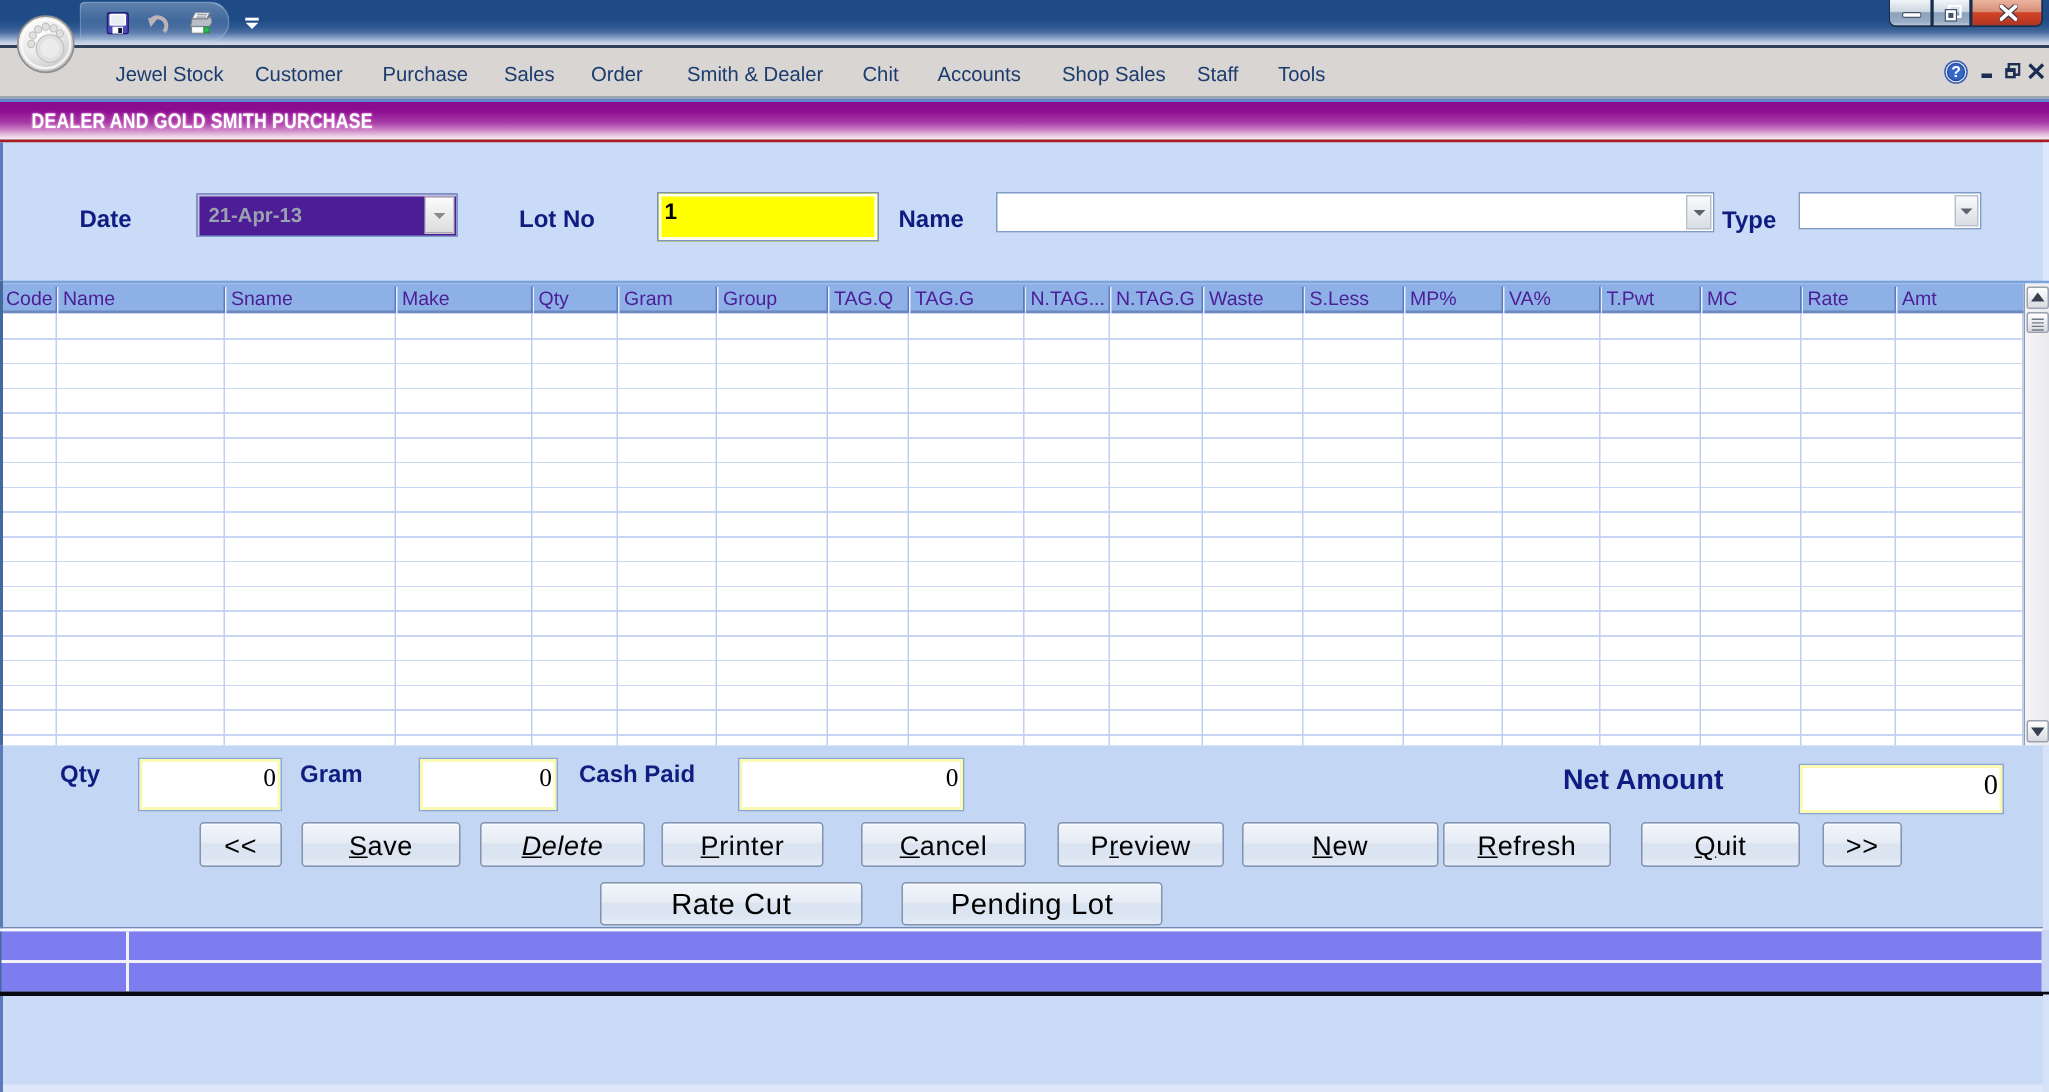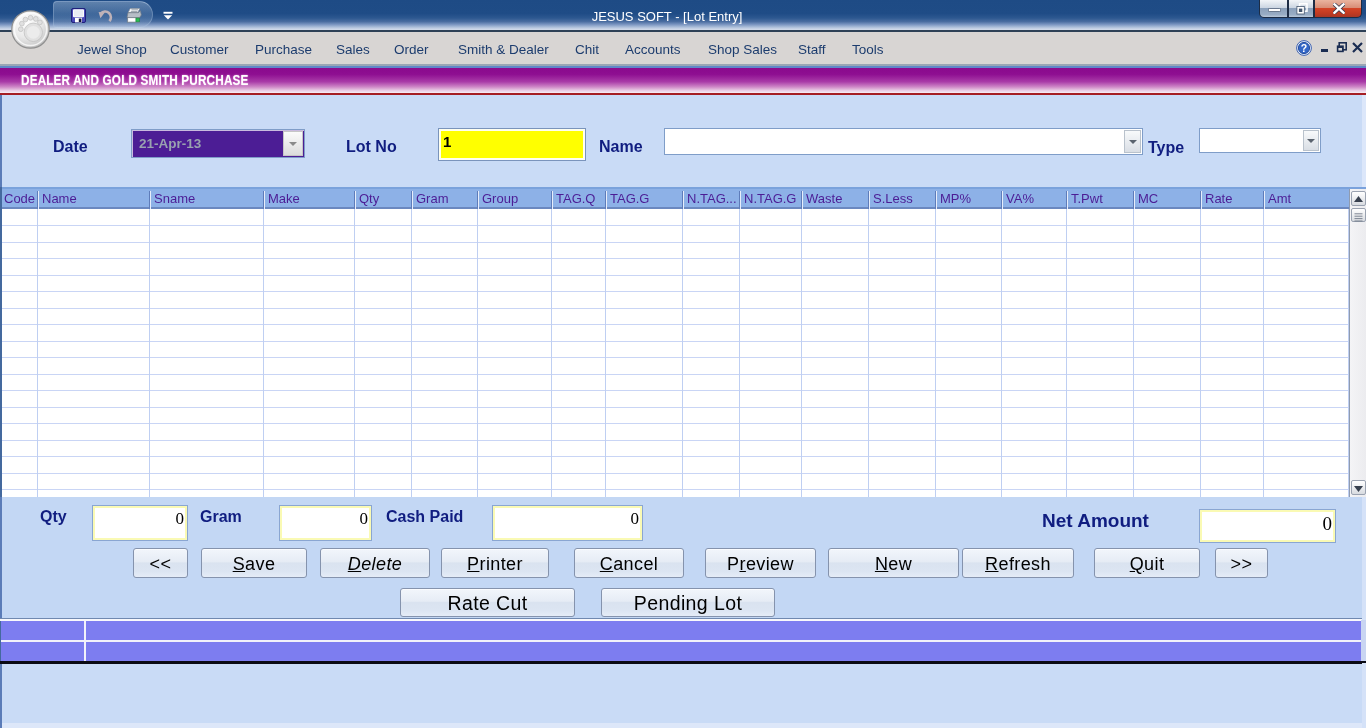--- a/index.html
+++ b/index.html
@@ -82,21 +82,20 @@
 #blackline { left:0; top:661px; width:1366px; height:2.5px; background:#0a0a14; }
 
 #footer { left:0; top:663.5px; width:1366px; height:64.5px; background:#c9dbf6; border-left:2px solid #5b7cb8; }
 #footer .strip { position:absolute; left:0; bottom:0; width:1366px; height:5px; background:#dde7f9; }
 </style>
 </head>
 <body>
 
 <div id="titlebar" class="abs">
   <div id="qat" class="abs"></div>
-  <div id="title-text" class="abs">JESUS SOFT - [Lot Entry]</div>
 
   <svg class="abs" style="left:71px; top:8px;" width="15" height="15" viewBox="0 0 15 15">
     <rect x="0.5" y="0.5" width="14" height="14" rx="1.5" fill="#4a4ab8" stroke="#20207a"></rect>
     <rect x="2" y="1.2" width="11" height="8" rx="1" fill="#fdfdfd"></rect>
     <rect x="3" y="2.2" width="9" height="6.3" fill="#e8ecf4"></rect>
     <rect x="4" y="9.8" width="7" height="4.6" fill="#fff"></rect>
     <rect x="7.8" y="10.6" width="2.6" height="3.4" fill="#16163c"></rect>
   </svg>
 
   <svg class="abs" style="left:98px; top:8px;" width="15" height="14" viewBox="0 0 15 14">
@@ -173,21 +172,21 @@
 <svg class="abs" style="left:1336px; top:42px; z-index:30;" width="11" height="11" viewBox="0 0 11 11">
   <rect x="3.2" y="0.8" width="7" height="7" fill="none" stroke="#1b2d52" stroke-width="1.6"></rect>
   <rect x="0.8" y="3.4" width="7" height="6.8" fill="#1b2d52"></rect>
   <rect x="2.4" y="6" width="3.6" height="2.6" fill="#d8d5d3"></rect>
 </svg>
 <svg class="abs" style="left:1352px; top:42px; z-index:30;" width="11" height="11" viewBox="0 0 11 11">
   <path d="M1 1 L10 10 M10 1 L1 10" stroke="#1b2d52" stroke-width="2.2"></path>
 </svg>
 
 <div id="menubar" class="abs">
-  <span class="mi" style="left:77px">Jewel Shop</span>
+  <span class="mi" style="left:77px">Jewel Stock</span>
   <span class="mi" style="left:170px">Customer</span>
   <span class="mi" style="left:255px">Purchase</span>
   <span class="mi" style="left:336px">Sales</span>
   <span class="mi" style="left:394px">Order</span>
   <span class="mi" style="left:458px">Smith &amp; Dealer</span>
   <span class="mi" style="left:575px">Chit</span>
   <span class="mi" style="left:625px">Accounts</span>
   <span class="mi" style="left:708px">Shop Sales</span>
   <span class="mi" style="left:798px">Staff</span>
   <span class="mi" style="left:852px">Tools</span>

